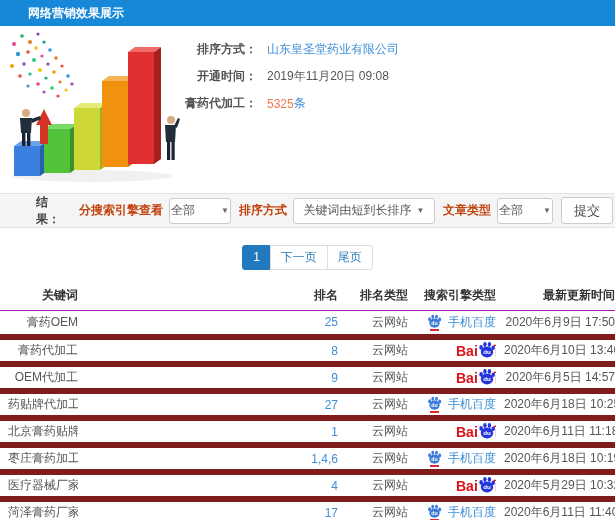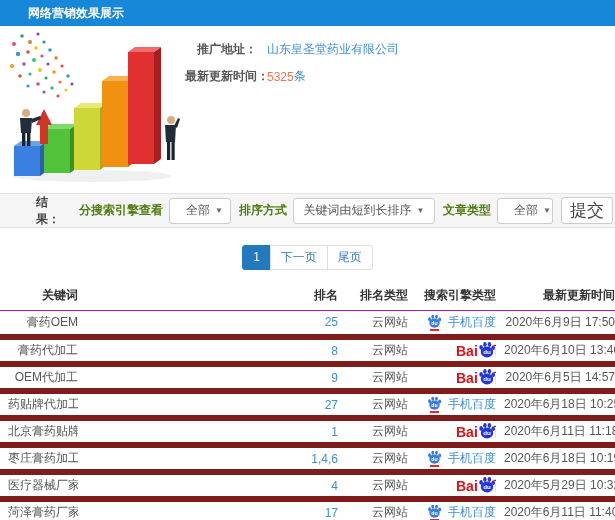--- a/index.html
+++ b/index.html
@@ -36,47 +36,47 @@
     height: 35px;
     background: #f5f5f5;
     border-top: 1px solid #e3e3e3;
     border-bottom: 1px solid #e3e3e3;
     display: flex;
     align-items: center;
     padding: 0 2px 0 12px;
   }
   .result-label { font-weight: bold; color: #444; padding-left: 24px; }
   .filter-right { margin-left: auto; display: flex; align-items: center; }
-  .f-label { font-weight: bold; color: #4d7c0f; margin: 0 6px 0 8px; white-space: nowrap; }
+  .f-label { font-weight: bold; color: #c2410c; margin: 0 6px 0 8px; white-space: nowrap; }
   .select {
     background: #fff;
     border: 1px solid #ccc;
     border-radius: 3px;
     height: 26px;
     display: inline-flex;
     align-items: center;
     justify-content: space-between;
-    padding: 0 16px;
+    padding: 0 1px;
     color: #555;
     cursor: pointer;
     white-space: nowrap;
   }
   .sel-engine { width: 62px; }
   .sel-sort   { width: 142px; justify-content: center; }
   .sel-type   { width: 56px; }
   .caret { font-size: 8px; color: #666; margin-left: 5px; }
   .submit-btn {
     margin-left: 8px;
     height: 27px;
     width: 52px;
     background: #fff;
     border: 1px solid #ccc;
     border-radius: 3px;
     color: #444;
-    font-size: 17px;
+    font-size: 13px;
     cursor: pointer;
     font-family: "Liberation Sans", sans-serif;
   }
   
   .pager-wrap { padding: 17px 0 12px; text-align: center; }
   .pager { display: inline-flex; }
   .page-item {
     min-width: 26px;
     height: 25px;
     line-height: 23px;
@@ -210,29 +210,34 @@
         <circle cx="171" cy="94" r="4" fill="#d8ab80"></circle>
         <polygon points="165,99 176,99 175,116 166,116" fill="#222d3a"></polygon>
         <polygon points="174,100 178,92 180,93 177,102" fill="#222d3a"></polygon>
         <rect x="167" y="116" width="3.2" height="18" fill="#1a2430"></rect>
         <rect x="171.5" y="116" width="3.2" height="18" fill="#1a2430"></rect>
       </g>
     </svg>
   </div>
   <div class="info-fields">
   <div class="info-row">
-    <span class="info-label">推广地址：</span>
+    <span class="info-label">排序方式：</span>
     <span class="info-value link">山东皇圣堂药业有限公司</span>
 
   </div>
 
 
-
   <div class="info-row">
-    <span class="info-label">最新更新时间：</span>
+    <span class="info-label">开通时间：</span>
+    <span class="info-value text">2019年11月20日 09:08</span>
+
+  </div>
+
+  <div class="info-row">
+    <span class="info-label">膏药代加工：</span>
     <span class="info-value highlight">5325</span>
     <span class="info-suffix">条</span>
   </div>
 </div>
 </div>
 
 <div class="filterbar">
   <span class="result-label">结果：</span>
   <div class="filter-right">
     <span class="f-label">分搜索引擎查看</span>

